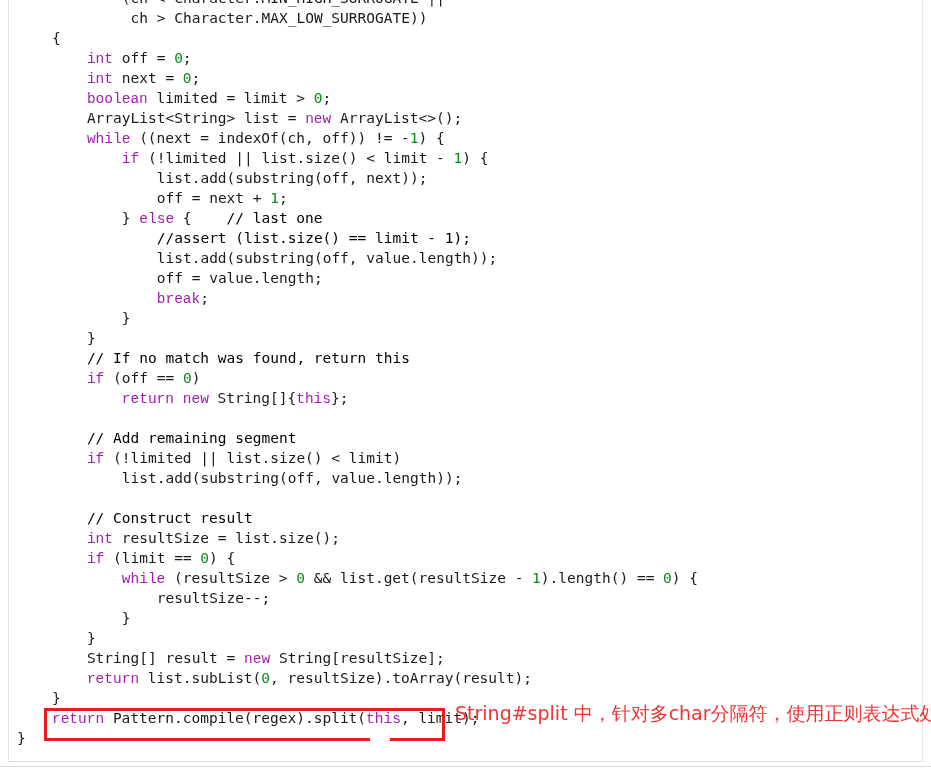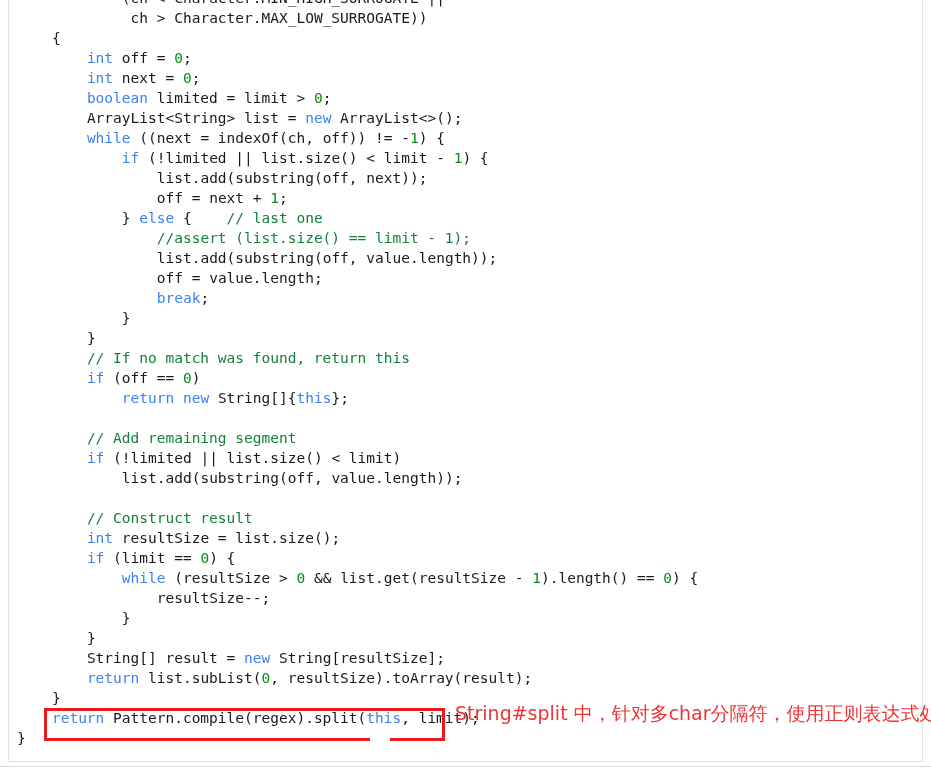--- a/index.html
+++ b/index.html
@@ -43,23 +43,23 @@
     color: #111111;
     letter-spacing: 0px;
   }
   #code .line {
     white-space: pre;
     height: 20px;
     display: block;
   }
 
   
-  .kw   { color: #3b82f6; }
+  .kw   { color: #a21caf; font-family: Liberation Mono, monospace; }
   .num  { color: #0a8a17; }
-  .cmt  { color: #15803d; }
+  .cmt  { color: #000000; }
   .pln  { color: #1a1a1a; }
   .punc { color: #1a1a1a; }
 
   
   #highlight-box {
     position: absolute;
     left: 44px;
     top: 708px;
     width: 401px;
     height: 33px;

